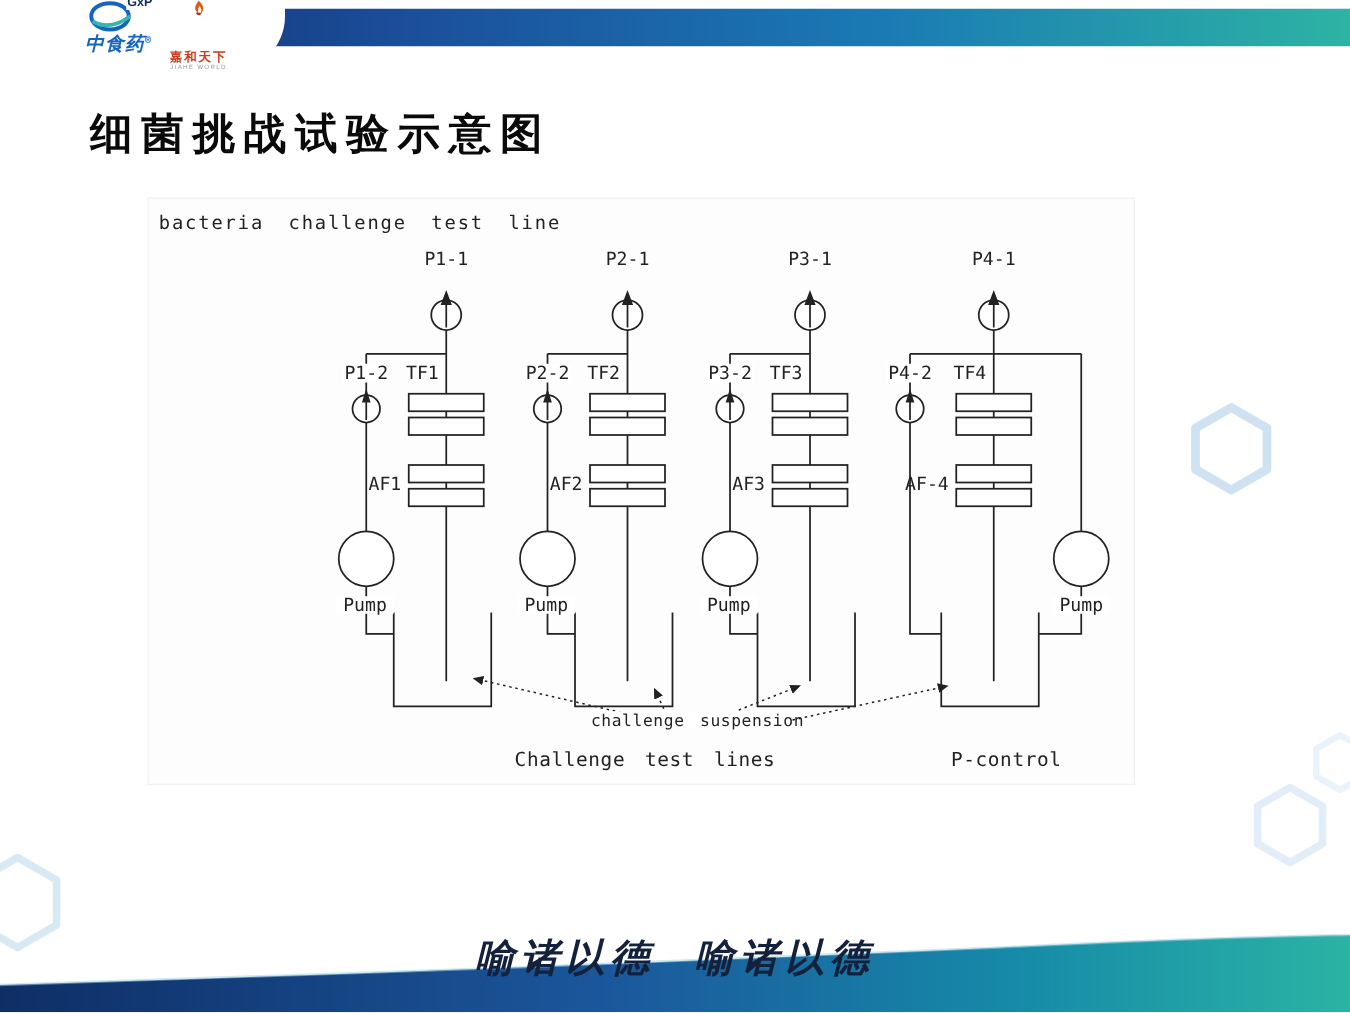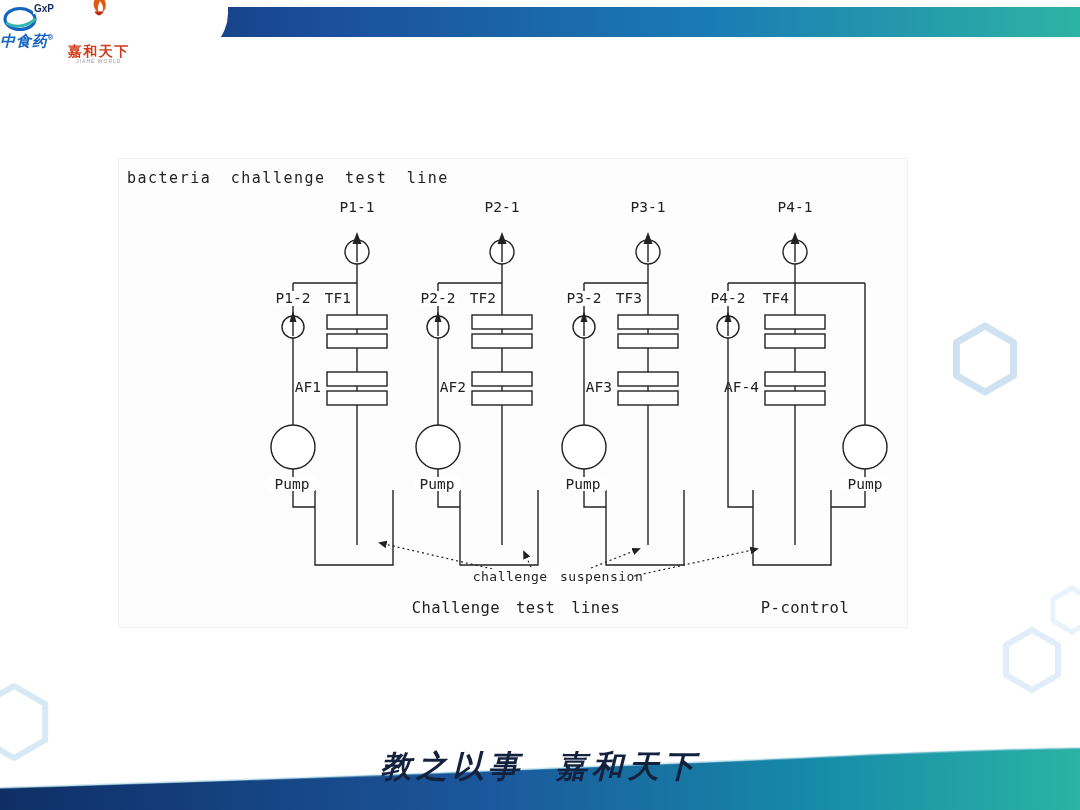--- a/index.html
+++ b/index.html
@@ -7,28 +7,28 @@
   .slide { position:absolute; inset:0; background:#ffffff; overflow:hidden; }
 
   
   .hexes { position:absolute; inset:0; z-index:1; }
 
   
   .header { position:absolute; top:0; left:0; width:1080px; height:60px; z-index:5; }
   .band { position:absolute; top:7px; left:0; width:1080px; height:30px;
           background:linear-gradient(90deg,#0f2d66 0%,#1b4e9b 30%,#1a7ab4 65%,#2db3a4 100%); }
   .logo-pill { position:absolute; top:0; left:0; width:228px; height:57px; background:#ffffff;
-               border-radius:0 0 44px 0; display:flex; align-items:center; gap:14px; }
+               border-radius:0 0 44px 0; display:flex; padding-left:68px; gap:14px; }
   .logo1 { display:flex; flex-direction:column; align-items:center; }
   .logo1-mark { position:relative; width:48px; height:26px; }
   .gxp-box { position:absolute; right:-4px; top:-3px; font-size:10px; font-weight:bold; color:#0d2b5e; background:#fff; padding:0 1px; }
   .logo1-name { font-size:15px; font-weight:800; font-style:italic; color:#1565c0; letter-spacing:1px; white-space:nowrap;font-family:Liberation Mono, monospace; }
   .logo1-name sup { font-size:8px; font-style:normal; }
   .logo2 { display:flex; flex-direction:column; align-items:center; line-height:1.1; }
-  .logo2-name { font-size:14px; font-weight:bold; color:#cf3a1a; letter-spacing:1.5px; white-space:nowrap;margin-top:28px; }
+  .logo2-name { font-size:10px; font-weight:bold; color:#cf3a1a; letter-spacing:1.5px; white-space:nowrap;margin-top:28px; }
   .logo2-sub { font-size:5px; color:#999; letter-spacing:1px; white-space:nowrap; }
 
   
   .title { position:absolute; top:84px; left:72px; font-size:34px; font-weight:600; color:#0a0a0a;
            letter-spacing:7px; z-index:6; font-family:"Liberation Sans", sans-serif; }
 
   
   .panel { position:absolute; left:118px; top:158px; width:790px; height:470px; background:#fdfdfd;
            border:1px solid #f1f1f1; z-index:2; }
   .diagram { position:absolute; inset:0; z-index:3; }
@@ -77,20 +77,21 @@
         <svg width="20" height="24" viewBox="0 0 20 24">
           <path d="M10,1 C5,7 3,12 6,17 C7,19 9,21 10,21 C8,17 9,13 11,9 C14,13 15,17 13,21 C16,19 18,14 16,9 C14,5 12,3 10,1 Z" fill="#e05a12"></path>
           <path d="M10,23.5 C7.5,22.8 6,21 5.6,19.5 L14.4,19.5 C14,21 12.5,22.8 10,23.5 Z" fill="#c22a12"></path>
         </svg>
         <div class="logo2-name">嘉和天下</div>
         <div class="logo2-sub">JIAHE WORLD</div>
       </div>
     </div>
   </header>
 
+  <h1 class="title">细菌挑战试验示意图</h1>
 
   <div class="panel"></div>
 
   <svg class="diagram" viewBox="0 0 1080 810">
     <defs>
       <marker id="arr" viewBox="0 0 10 10" refX="7" refY="5" markerWidth="8" markerHeight="8" orient="auto-start-reverse">
         <path d="M0,1 L9,5 L0,9 Z" fill="#222"></path>
       </marker>
     </defs>
 
@@ -275,15 +276,15 @@
       <linearGradient id="fg" x1="0" y1="0" x2="1" y2="0">
         <stop offset="0" stop-color="#0f2e66"></stop>
         <stop offset="0.45" stop-color="#1b579c"></stop>
         <stop offset="0.75" stop-color="#168aa8"></stop>
         <stop offset="1" stop-color="#2bb3a4"></stop>
       </linearGradient>
     </defs>
     <path d="M0,48 C260,40 540,30 800,18 C900,13 1010,9 1080,8 L1080,70 L0,70 Z" fill="url(#fg)"></path>
     <path d="M0,48 C260,40 540,30 800,18 C900,13 1010,9 1080,8" fill="none" stroke="#9fd4e4" stroke-width="2" opacity="0.5"></path>
   </svg>
-  <div class="motto">教之以事  嘉和天下</div>
+  <div class="motto">喻诸以德  喻诸以德</div>
 
 </div>
 
 </body></html>

